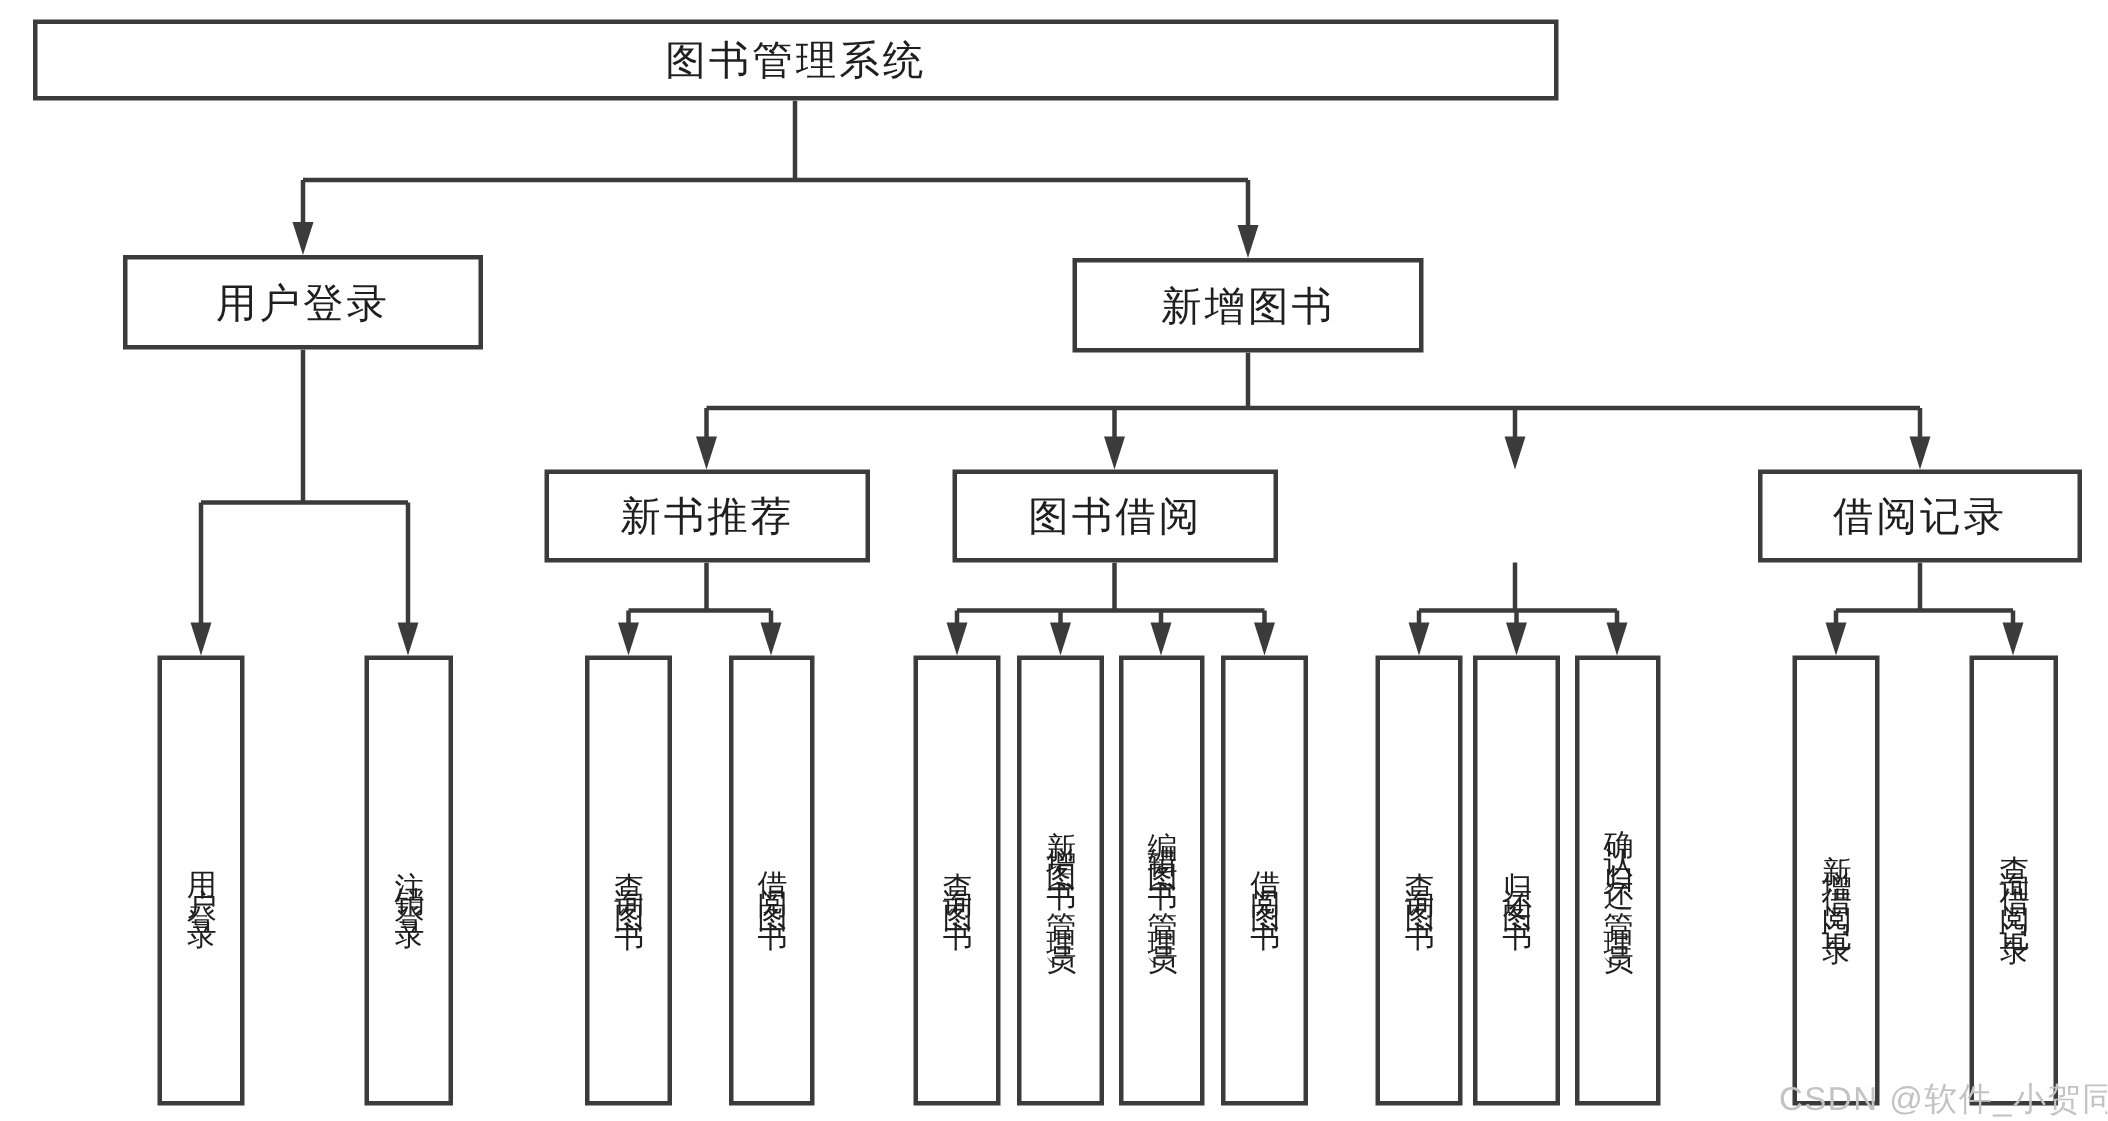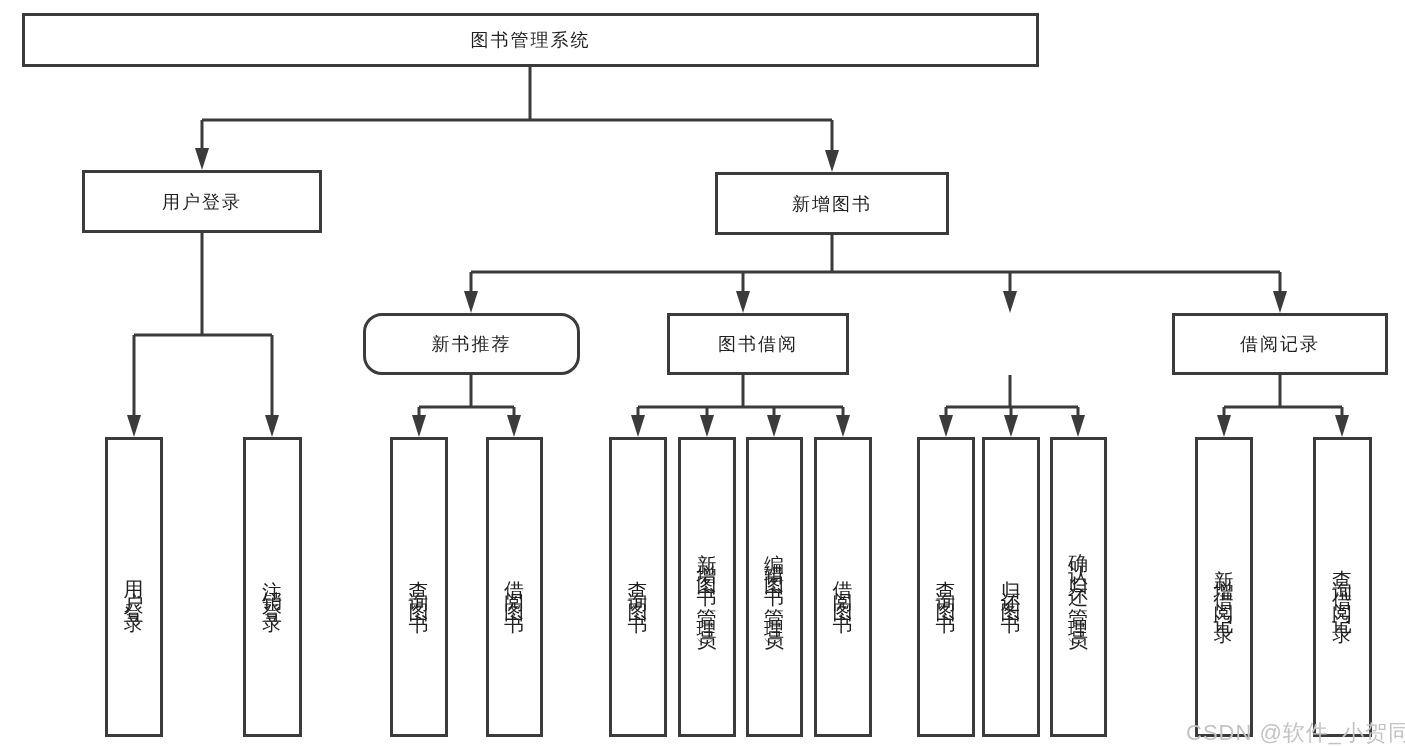--- a/index.html
+++ b/index.html
@@ -40,21 +40,21 @@
     box-sizing: border-box;
     background: var(--box-fill);
     border: 3px solid var(--line);
     display: flex;
     align-items: center;
     justify-content: center;
     color: var(--text);
     z-index: 2;
   }
   .box.h span {
-    font-size: 18px;
+    font-size: 27px;
     letter-spacing: 2px;
     white-space: nowrap;
   }
   .box.v span {
     writing-mode: vertical-rl;
     text-orientation: mixed;
     font-size: 20px;
     letter-spacing: 11px;
     line-height: 1;
     white-space: nowrap;
@@ -134,24 +134,24 @@
     <span>图书管理系统</span>
   </div>
 
   <div class="box h" style="left:82px; top:170px; width:240px; height:63px;">
     <span>用户登录</span>
   </div>
   <div class="box h" style="left:715px; top:172px; width:234px; height:63px;">
     <span>新增图书</span>
   </div>
 
-  <div class="box h" style="left:363px; top:313px; width:217px; height:62px;border-radius:19px;">
+  <div class="box h" style="left:363px; top:313px; width:217px; height:62px;">
     <span>新书推荐</span>
   </div>
-  <div class="box h" style="left:635px; top:313px; width:182px; height:62px;margin-left:32px;">
+  <div class="box h" style="left:635px; top:313px; width:217px; height:62px;">
     <span>图书借阅</span>
   </div>
   <div class="box h" style="left:1172px; top:313px; width:216px; height:62px;text-align:right;">
     <span>借阅记录</span>
   </div>
 
   <div class="box v" style="left:105px; top:437px; width:58px; height:300px;">
     <span>用户登录</span>
   </div>
   <div class="box v" style="left:243px; top:437px; width:59px; height:300px;">

